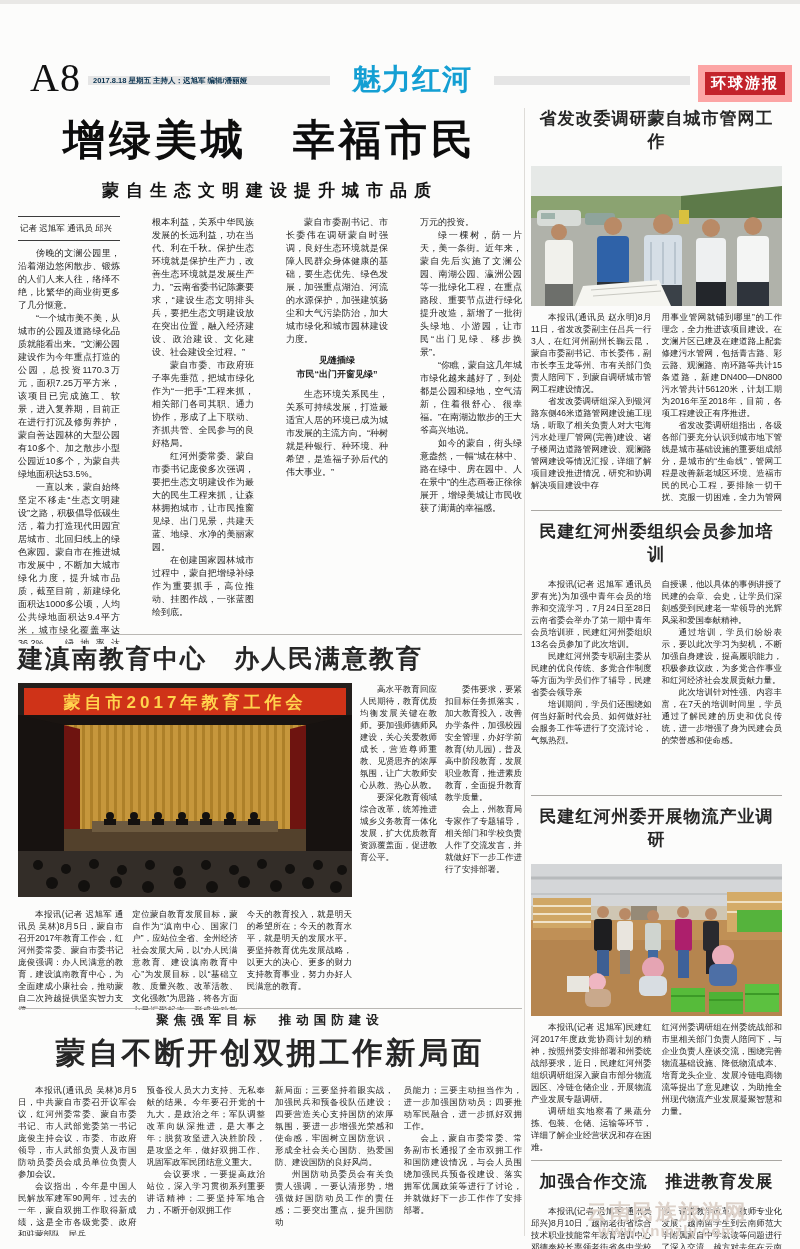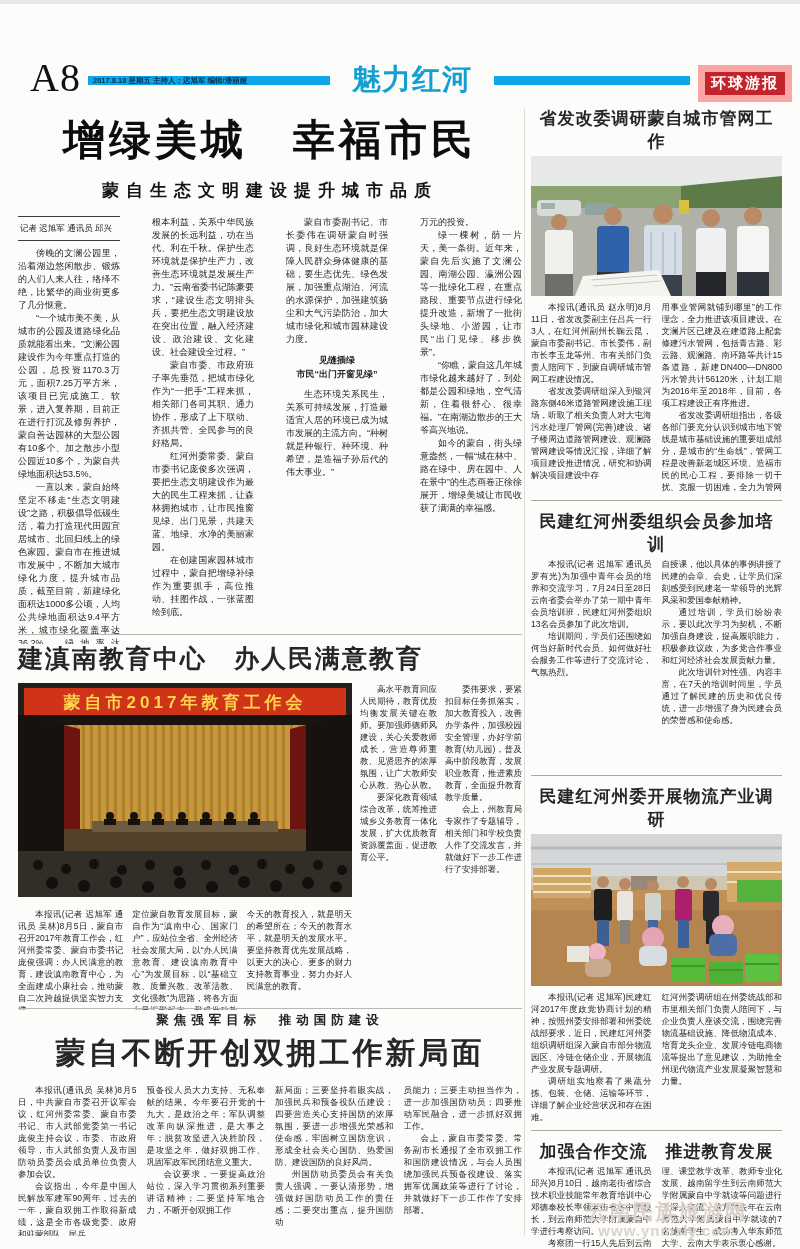--- a/index.html
+++ b/index.html
@@ -1,21 +1,21 @@
 <!DOCTYPE html>
 <html><head>
 <meta charset="utf-8">
 <style>
   html,body{margin:0;padding:0;background:#e9e8e6;}
   .page{position:relative;width:800px;height:1249px;margin:4px auto;background:#fcfcfb;
         font-family:"Liberation Sans","DejaVu Sans",sans-serif;color:#262626;overflow:hidden;}
   
   .pageno{position:absolute;left:30px;top:50px;font-family:"Liberation Serif","DejaVu Serif",serif;
           font-size:40px;font-weight:400;color:#111;letter-spacing:1px;}
-  .bar{position:absolute;height:9px;background:#0ea5e9;}
+  .bar{position:absolute;height:9px;background:#e5e5e5;}
   .bar-left{left:88px;top:72px;width:242px;}
   .date-strip{font-size:7.5px;line-height:9px;color:#0a3350;font-weight:bold;
               padding-left:5px;white-space:nowrap;overflow:hidden;}
   .section-title{position:absolute;left:334px;top:56px;width:156px;text-align:center;
                  font-size:29px;font-weight:900;color:#149fd3;letter-spacing:1px;}
   .bar-right{left:494px;top:72px;width:196px;}
   .masthead{position:absolute;left:698px;top:61px;background:#c3232b;border:7px solid #fca5a5;
             color:#fff;font-weight:900;font-size:15px;letter-spacing:2px;padding:2px 6px;}
   
   .kolumns{display:flex;gap:10px;}
@@ -44,21 +44,21 @@
   .mid-side{height:324px;}
   
   .bottom-rule{position:absolute;left:18px;top:1004px;width:504px;}
   .bottom-section{position:absolute;left:18px;top:1008px;width:504px;}
   .kicker{text-align:center;font-size:12.5px;font-weight:bold;letter-spacing:5px;color:#222;}
   .bottom-headline{text-align:center;font-size:30px;font-weight:900;letter-spacing:3px;margin-top:4px;}
   .bottom-body{margin-top:10px;height:152px;}
   
   .vrule{position:absolute;left:524px;top:104px;height:1128px;width:1px;background:#dedcd8;}
   .right-rail{position:absolute;left:531px;top:100px;width:251px;}
-  .rail-headline{text-align:center;font-size:17px;font-weight:900;letter-spacing:1px;padding:3px 0 2px;}
+  .rail-headline{text-align:center;font-size:17px;font-weight:900;letter-spacing:1px;padding:3px 0 12px;}
   .rail-photo{display:block;margin:1px 0 5px;}
   .rail-text{margin-bottom:7px;}
   .rail-div{border:none;border-top:1px solid #a9a7a3;margin:4px 0 6px;}
   
   .watermark{position:absolute;left:572px;top:1196px;width:190px;text-align:center;
              color:#ddd2ca;font-weight:900;line-height:1.1;}
   .watermark .l1{font-size:21px;letter-spacing:2px;}
   .watermark .l2{font-size:15px;letter-spacing:1px;}
 </style>
 </head>
@@ -276,20 +276,21 @@
           </div>
       </div>
     </div>
     <hr class="rail-div">
 
     <div>
       <div class="rail-headline">民建红河州委组织会员参加培训</div>
       <div class="kolumns rail-text" style="height:210px;">
         <div class="kol kol-sm">
             <p class="para">本报讯(记者 迟旭军 通讯员 罗有光)为加强中青年会员的培养和交流学习，7月24日至28日云南省委会举办了第一期中青年会员培训班，民建红河州委组织13名会员参加了此次培训。</p>
+            <p class="para">民建红河州委专职副主委从民建的优良传统、多党合作制度等方面为学员们作了辅导，民建省委会领导亲</p>
             <p class="para">培训期间，学员们还围绕如何当好新时代会员、如何做好社会服务工作等进行了交流讨论，气氛热烈。</p>
           </div>
         <div class="kol kol-sm">
             <p class="para cont">自授课，他以具体的事例讲授了民建的会章、会史，让学员们深刻感受到民建老一辈领导的光辉风采和爱国奉献精神。</p>
             <p class="para">通过培训，学员们纷纷表示，要以此次学习为契机，不断加强自身建设，提高履职能力，积极参政议政，为多党合作事业和红河经济社会发展贡献力量。</p>
             <p class="para">此次培训针对性强、内容丰富，在7天的培训时间里，学员通过了解民建的历史和优良传统，进一步增强了身为民建会员的荣誉感和使命感。</p>
           </div>
       </div>
     </div>
     <hr class="rail-div">

